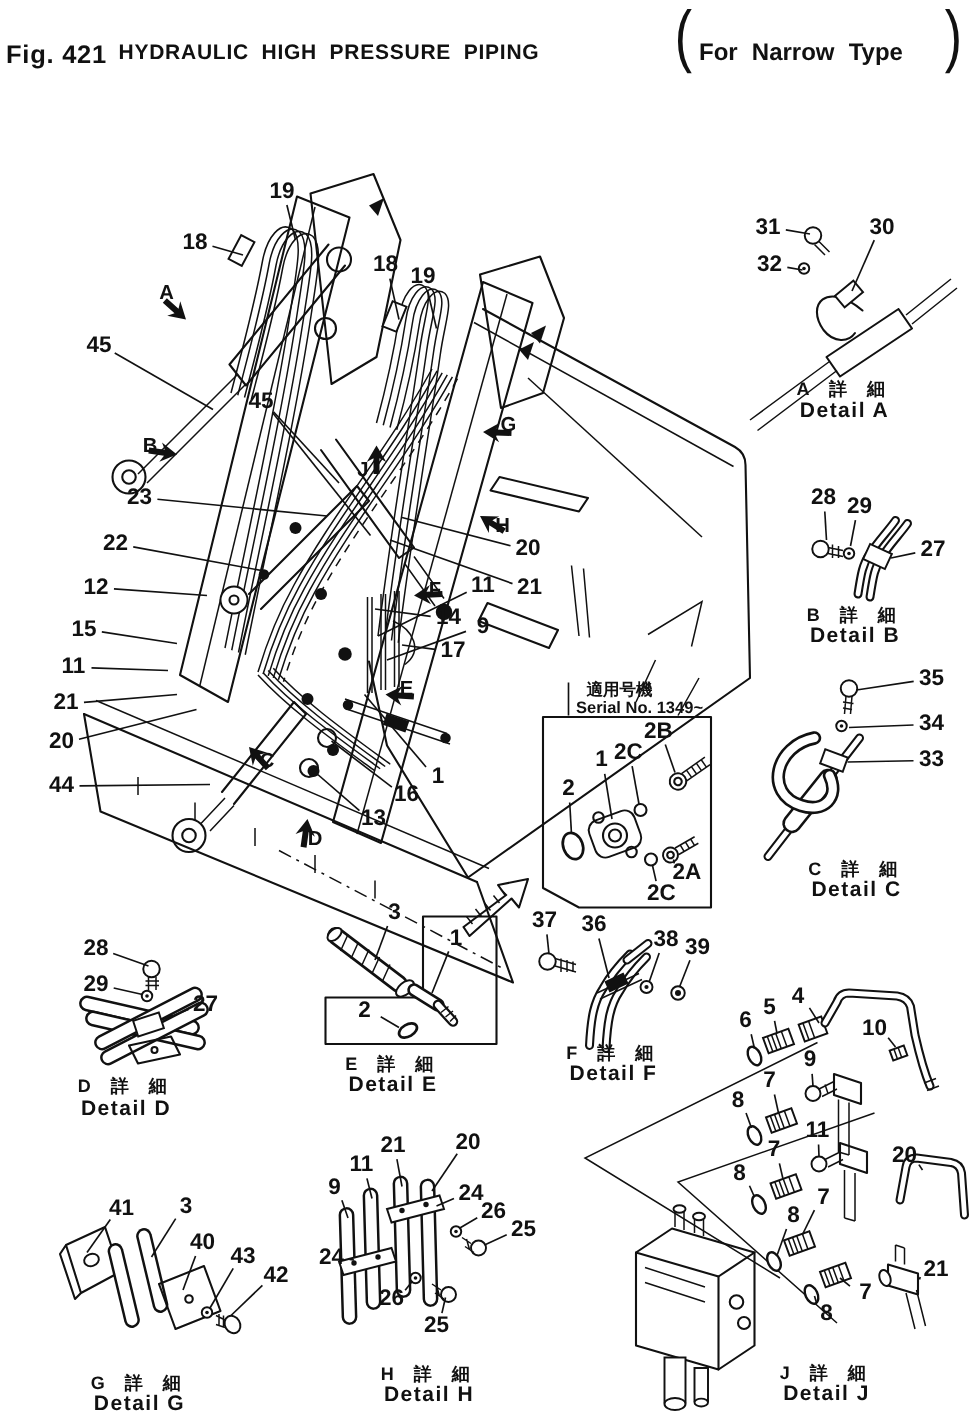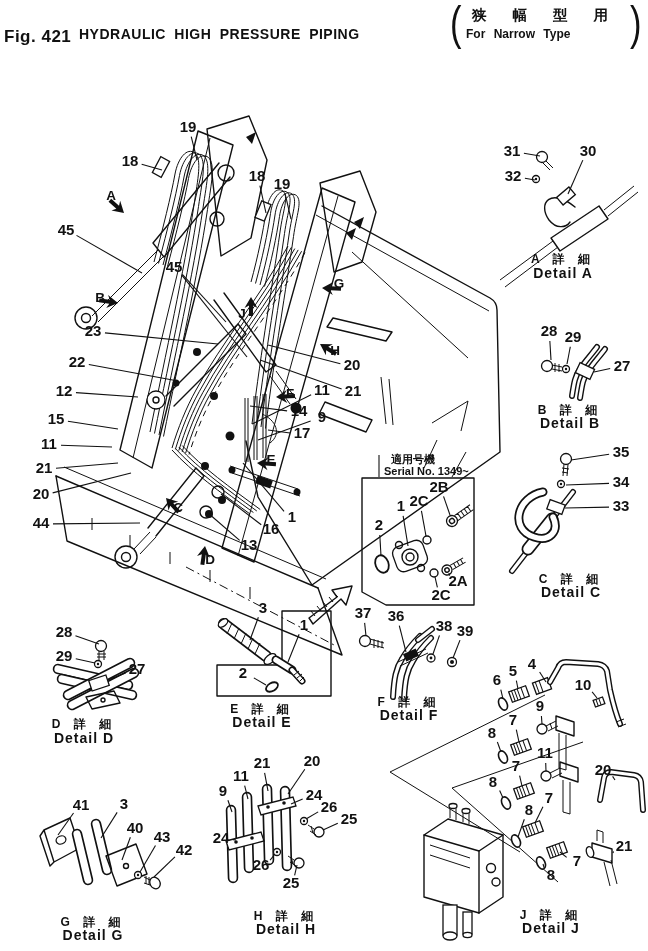--- a/index.html
+++ b/index.html
@@ -8,21 +8,21 @@
   
   #hdr{position:absolute;left:0;top:0;width:648px;height:58px}
   .fig-no{position:absolute;left:4px;top:27px;font-size:17px;font-weight:bold;letter-spacing:.5px}
   .t-jp{position:absolute;left:97px;top:5px;font-size:14.5px;font-weight:bold;letter-spacing:2px;word-spacing:6px}
   .t-en{position:absolute;left:79px;top:26px;font-size:14px;font-weight:bold;letter-spacing:.5px;word-spacing:4px}
   .paren{position:absolute;top:-2px;font-size:46px;font-weight:400;line-height:50px;
          transform:scaleX(.75);color:#111}
   #p-open{left:448px}
   #p-close{left:628px}
   .s-jp{position:absolute;left:472px;top:6px;font-size:14.5px;font-weight:bold;word-spacing:22px}
-  .s-en{position:absolute;left:466px;top:27px;font-size:12px;font-weight:bold;word-spacing:5px}
+  .s-en{position:absolute;left:466px;top:27px;font-size:16px;font-weight:bold;word-spacing:5px}
   
   .ln{stroke:#111;stroke-width:1.4;fill:none;stroke-linecap:round;stroke-linejoin:round}
   .thin{stroke:#111;stroke-width:1;fill:none}
   .ldr{stroke:#111;stroke-width:1.1;fill:none}
   .blk{fill:#111;stroke:none}
   .whb{fill:#fff;stroke:#111;stroke-width:1.3}
   .tube-o{stroke:#111;stroke-width:6;fill:none;stroke-linecap:round;stroke-linejoin:round}
   .tube-i{stroke:#fff;stroke-width:3.2;fill:none;stroke-linecap:round;stroke-linejoin:round}
   .cap-o{stroke:#111;stroke-width:10.5;fill:none;stroke-linecap:round}
   .cap-i{stroke:#fff;stroke-width:7.2;fill:none;stroke-linecap:round}
@@ -37,21 +37,20 @@
 </style>
 </head>
 <body>
 
 <div id="page">
 
   <div id="hdr">
     <div class="fig-no">Fig. 421</div>
     <div class="t-en">HYDRAULIC HIGH PRESSURE PIPING</div>
     <div class="paren" id="p-open">(</div>
-    <div class="s-jp">狭 幅 型 用</div>
     <div class="s-en">For Narrow Type</div>
     <div class="paren" id="p-close">)</div>
   </div>
 
   <svg id="diagram" width="648" height="951" viewBox="0 0 648 951" style="position:absolute;left:0;top:0">
     <defs>
       <path id="hl" d="M150,432 C166,352 184,272 194,205 C198,178 202,160 195,153 C187,147 178,158 175,174 C171,196 163,228 154,262"></path>
       <path id="hr" d="M252,424 C262,344 272,288 280,232 C283,210 289,197 283,191 C276,186 268,197 266,212 C263,232 258,256 251,282"></path>
       <path id="hb" d="M288,246 C258,300 222,342 196,390 C186,408 178,428 172,448"></path>
       <path id="hb2" d="M172,450 C192,472 220,492 250,514"></path>

